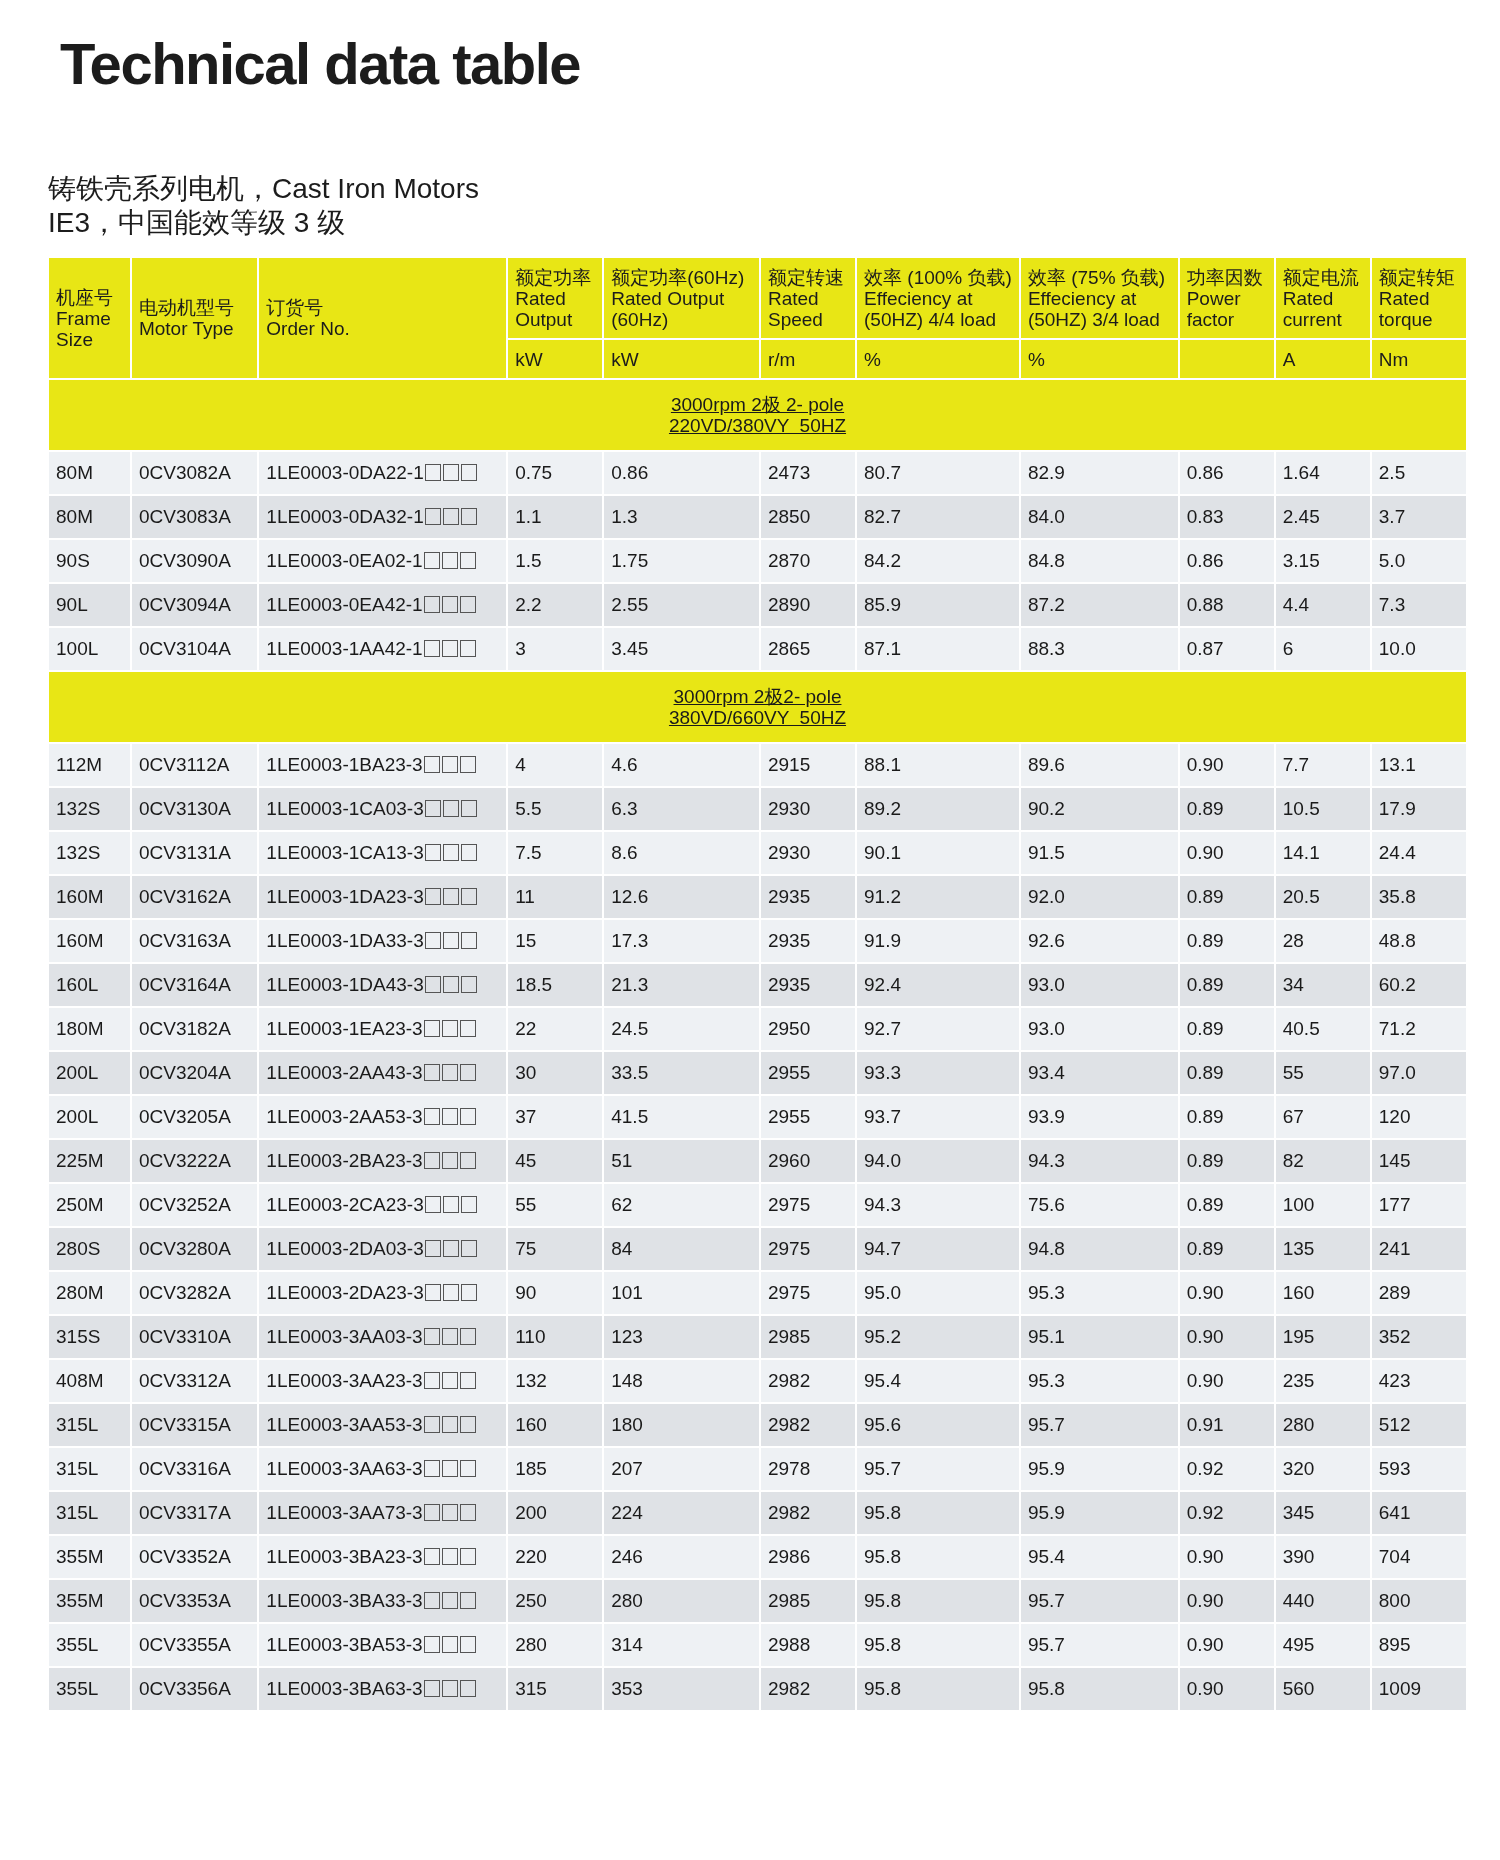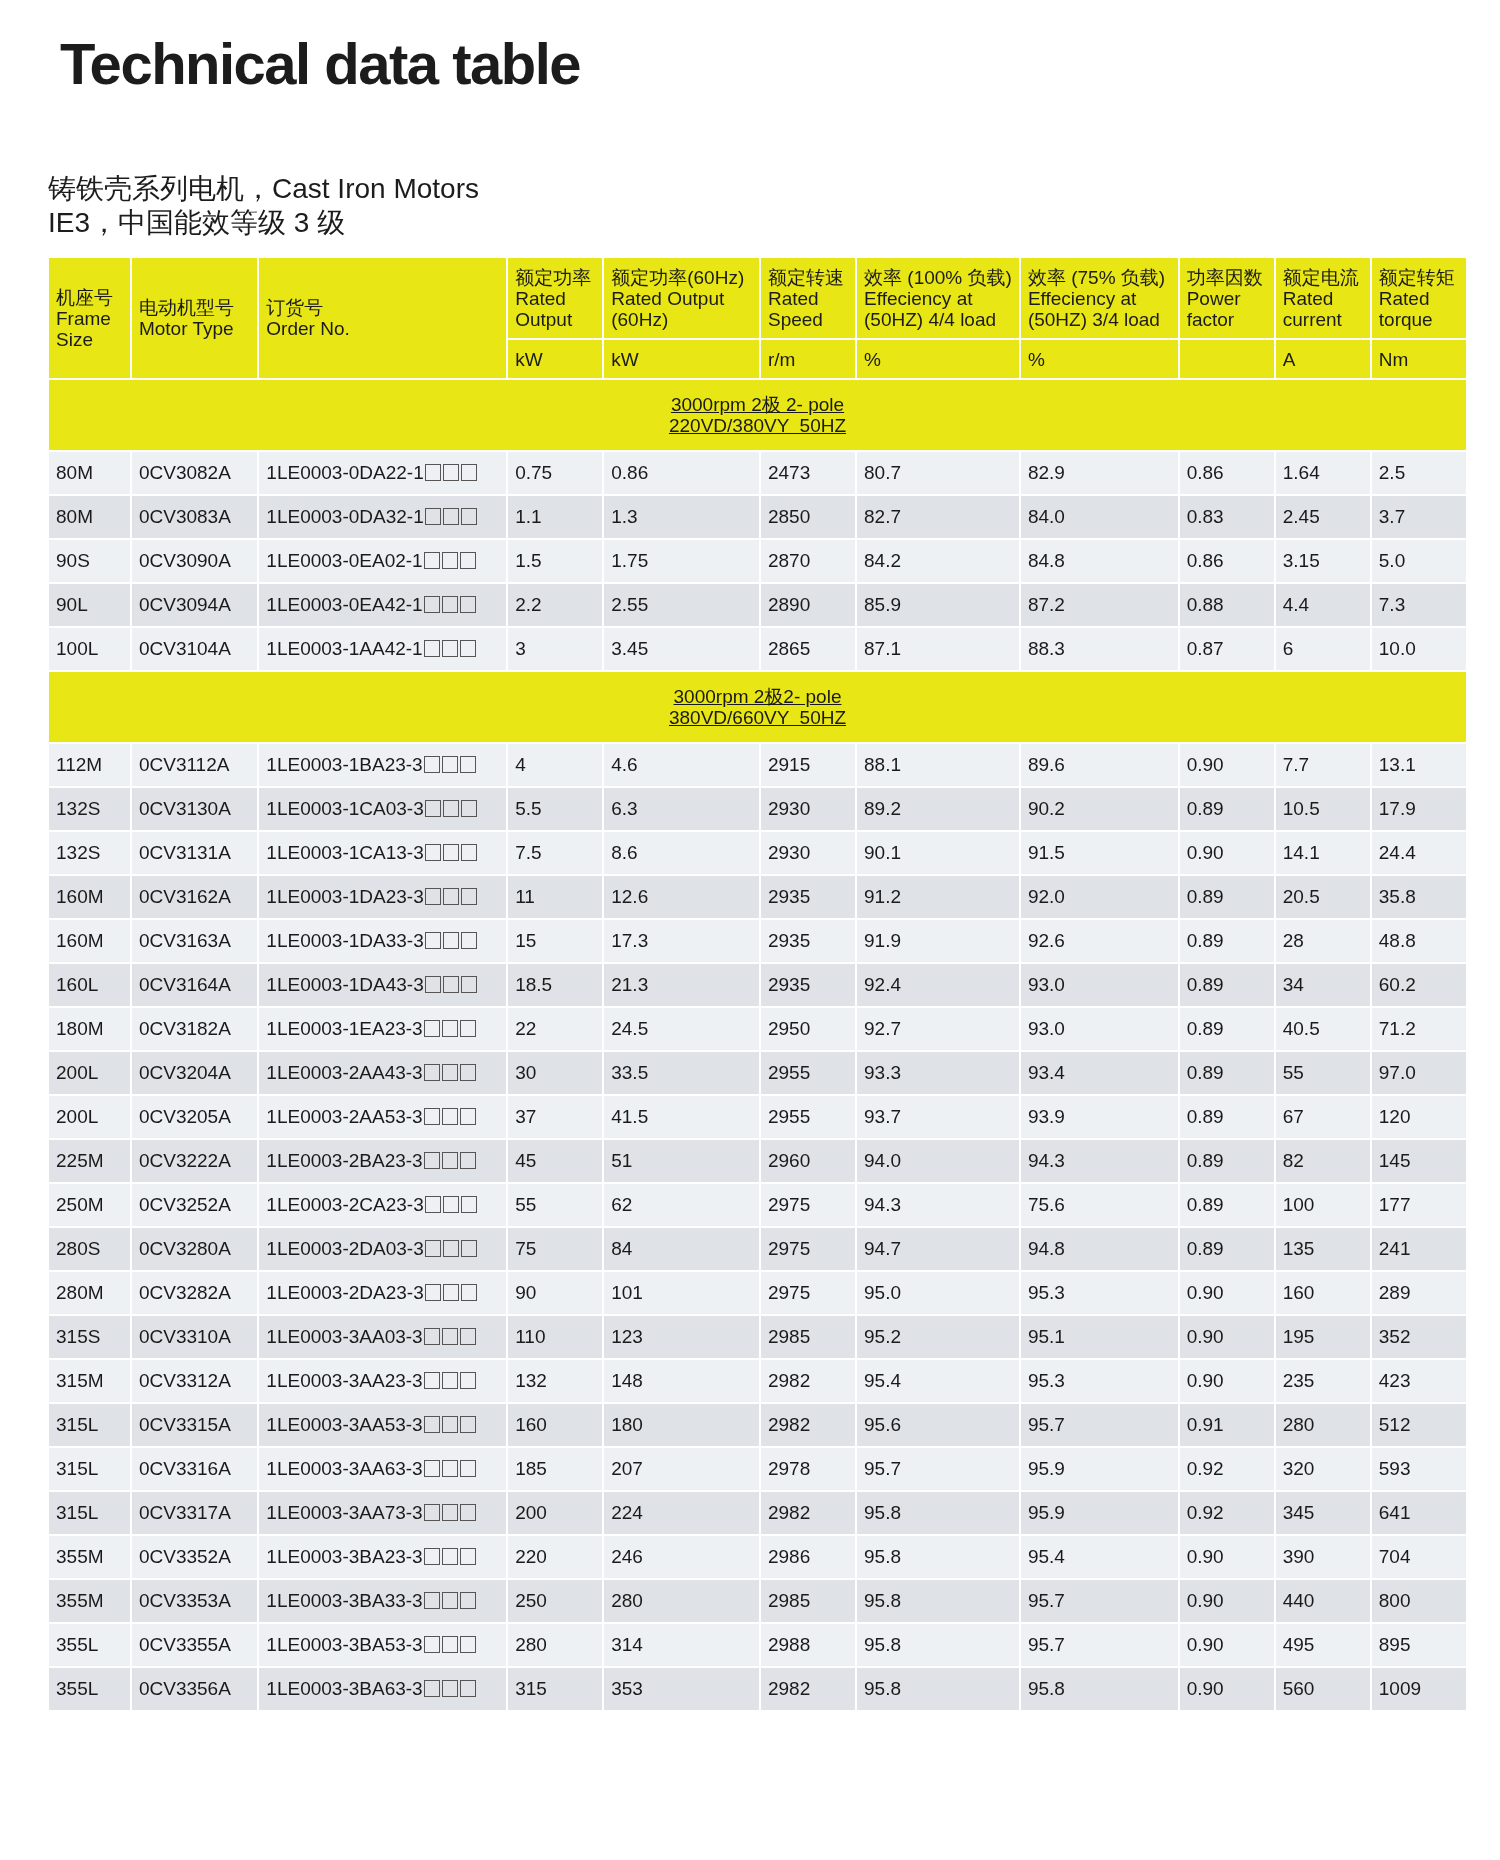--- a/index.html
+++ b/index.html
@@ -367,21 +367,21 @@
         <td><span>110</span></td>
         <td><span>123</span></td>
         <td><span>2985</span></td>
         <td><span>95.2</span></td>
         <td><span>95.1</span></td>
         <td><span>0.90</span></td>
         <td><span>195</span></td>
         <td><span>352</span></td>
       </tr>
       <tr class="row odd">
-        <td><span>315M</span></td>
+        <td><span>408M</span></td>
         <td><span>0CV3312A</span></td>
         <td><span>1LE0003-3AA23-3</span><span class="boxes"><span class="box"></span><span class="box"></span><span class="box"></span></span></td>
         <td><span>132</span></td>
         <td><span>148</span></td>
         <td><span>2982</span></td>
         <td><span>95.4</span></td>
         <td><span>95.3</span></td>
         <td><span>0.90</span></td>
         <td><span>235</span></td>
         <td><span>423</span></td>

